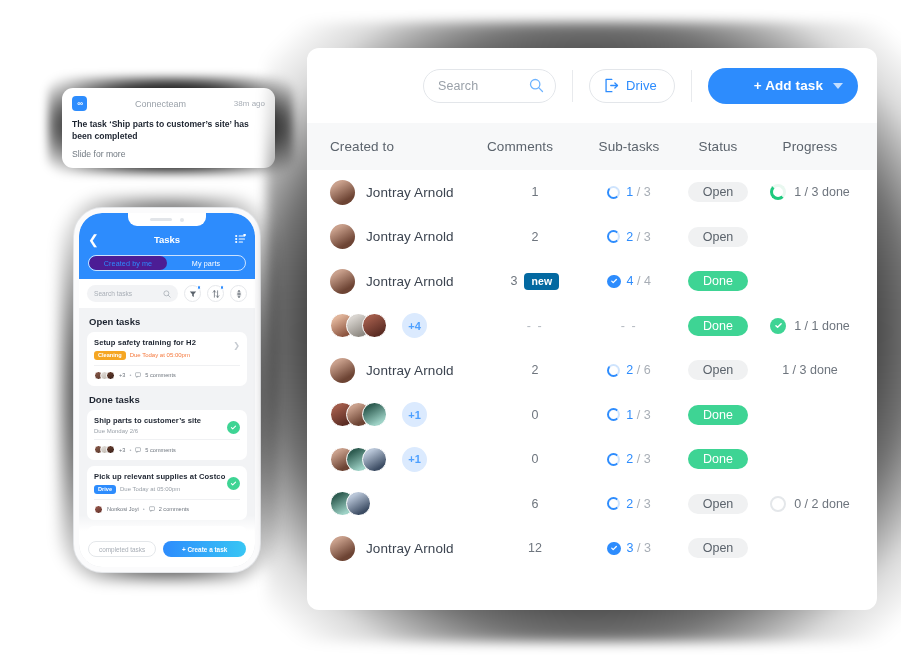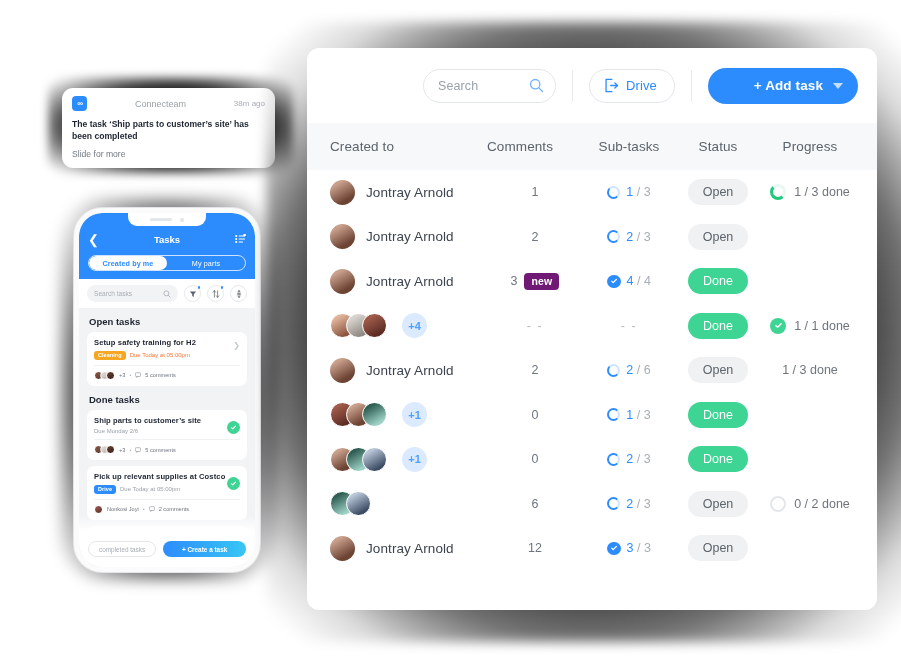--- a/index.html
+++ b/index.html
@@ -65,38 +65,38 @@
   .avgroup{ display:flex; align-items:center; }
   .avgroup .avatar{ border:1.6px solid #fff; margin-left:-9px; }
   .avgroup .avatar:first-child{ margin-left:0; }
   .plusN{
     width:25px;height:25px;border-radius:50%;background:#dbeafe;color:#4ea0ff;
     font-size:11px; display:flex;align-items:center;justify-content:center;
     margin-left:4px; flex:none; font-weight:600;
   }
   .ccount{ font-size:12.5px; color:#6e757e; }
   .newbadge{
-    background:#701a75;color:#fff;font-size:10.5px;font-weight:600;
+    background:#0369a1;color:#fff;font-size:10.5px;font-weight:600;
     padding:2.5px 7px;border-radius:4px;margin-left:7px;letter-spacing:.2px;
   }
   .dashes{ font-size:12.5px; color:#b4bac1; letter-spacing:1.5px;}
   .sub-wrap{ display:flex; align-items:center; gap:6px; }
   .sub-txt{ font-size:12.5px; color:#a8aeb6; }
   .sub-txt b{ color:#2d8cfd; font-weight:400; }
   .ring{ width:13px;height:13px;border-radius:50%; flex:none; }
   .ring.blue{ border:2.3px solid #cfe4fd; }
   .ring.blue.a33{ border-bottom-color:#2d8cfd; border-left-color:#2d8cfd;}
   .ring.blue.a66{ border-bottom-color:#2d8cfd; border-left-color:#2d8cfd; border-top-color:#2d8cfd;}
   .chk-blue{
     width:13.5px;height:13.5px;border-radius:50%;background:#2d8cfd;flex:none;
     display:flex;align-items:center;justify-content:center;
   }
   .chk-blue svg{ width:8px;height:8px; }
 
-  .pill{ border-radius:13px; height:26px; min-width:60px; display:flex;align-items:center;justify-content:center;
+  .pill{ border-radius:13px; height:20px; min-width:60px; display:flex;align-items:center;justify-content:center;
          font-size:12.5px; cursor:pointer; padding:0 14px;}
   .pill.open{ background:#f0f1f2; color:#5b636c; }
   .pill.done{ background:#3ed494; color:#fff; }
 
   .prog-txt{ font-size:12.5px; color:#6e757e; }
   .pring{ width:16px;height:16px;border-radius:50%;flex:none; }
   .pring.g33{ border:3px solid #e9f8f0; border-bottom-color:#1ec97e; border-left-color:#1ec97e; }
   .pring.empty{ border:2.2px solid #e4e7ea; }
   .pchk{ width:16px;height:16px;border-radius:50%;background:#3ed494;flex:none;
          display:flex;align-items:center;justify-content:center;}
@@ -146,21 +146,21 @@
   .p-hrow{ display:flex; align-items:center; height:18px; }
   .p-back{ color:#fff; font-size:13px; line-height:1; width:20px;}
   .p-title{ flex:1; text-align:center; color:#fff; font-size:9.5px; font-weight:600;}
   .p-menu{ width:20px; display:flex; justify-content:flex-end; }
   .p-tabs{
     margin-top:7px; height:16px; border:1px solid rgba(255,255,255,.75);
     border-radius:9px; display:flex; overflow:hidden;
   }
   .p-tab{ flex:1; display:flex; align-items:center; justify-content:center;
           font-size:7.2px; letter-spacing:.1px;}
-  .p-tab.active{ background:#ffffff; color:#2d8cfd; border-radius:9px; font-weight:700;}
+  .p-tab.active{ background:#4c1d95; color:#2d8cfd; border-radius:9px; font-weight:400;}
   .p-tab.inactive{ color:#fff; }
 
   .p-searchrow{ background:#fff; padding:6px 8px; display:flex; align-items:center; gap:6px;}
   .p-search{ flex:1; height:17px; background:#f2f3f5; border-radius:9px;
              display:flex;align-items:center;padding:0 7px; gap:4px;}
   .p-search .ph{ flex:1; font-size:6.6px; color:#a8aeb6; }
   .p-fbtn{ width:17px;height:17px;border-radius:50%;border:1px solid #e6e8eb;
            display:flex;align-items:center;justify-content:center; position:relative; flex:none;}
   .p-dot{ position:absolute; top:-1px; right:-1px; width:4.5px;height:4.5px;border-radius:50%;
           background:#2d8cfd; border:1px solid #fff;}

